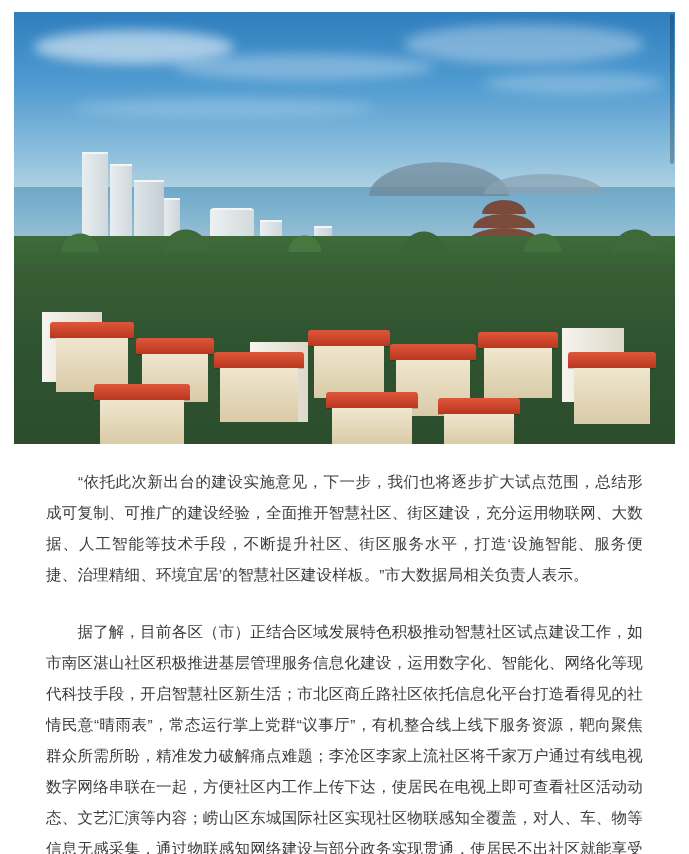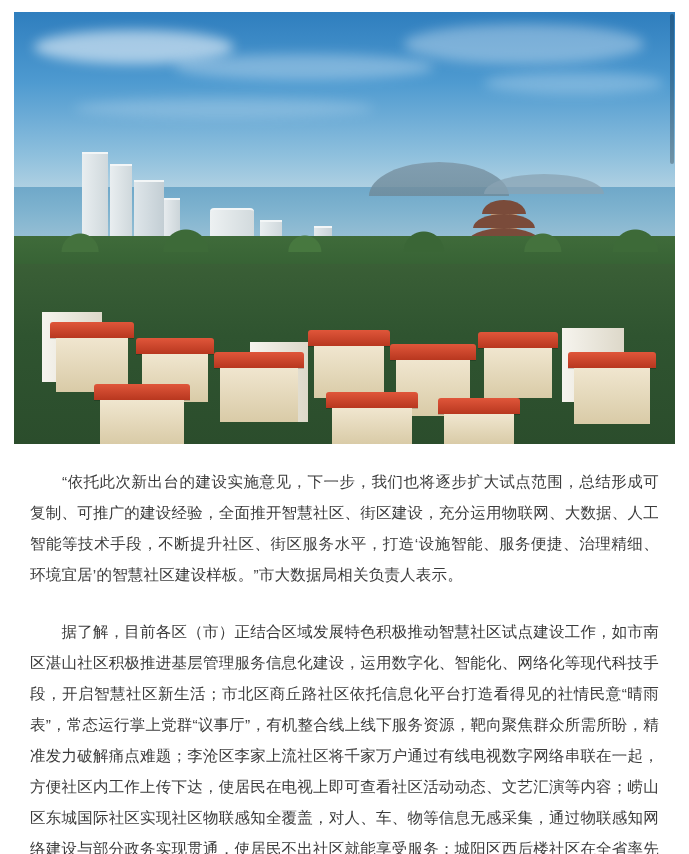--- a/index.html
+++ b/index.html
@@ -168,21 +168,21 @@
     height: 150px;
     background: rgba(0,0,0,0.25);
     border-radius: 2px;
   }
 
   
   .body-text {
     padding: 0 16px;
   }
   p.para {
-    margin: 0;
+    margin: 16px;
     font-size: 15.5px;
     line-height: 31px;
     color: #3b3b3b;
     text-align: justify;
     letter-spacing: .2px;
   }
   p.para.first {
     margin-top: 22px;
     text-indent: 0;
   }

